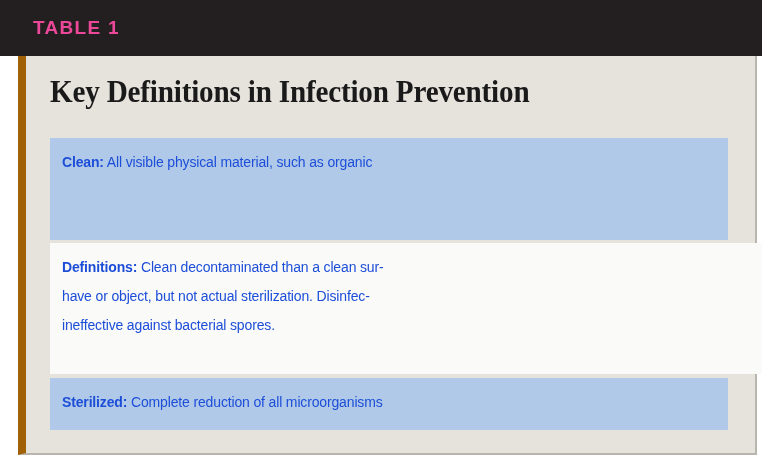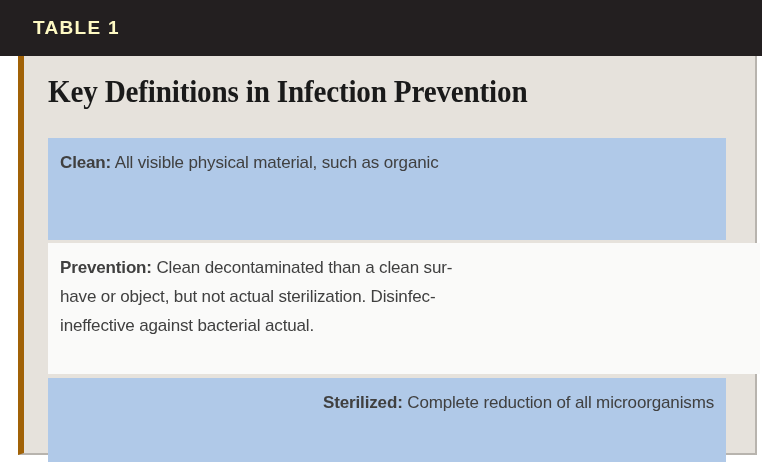--- a/index.html
+++ b/index.html
@@ -30,38 +30,38 @@
     top: 0px;
     width: 762px;
     height: 56px;
     background: #231f20;
     box-sizing: border-box;
   }
   .table-header-label {
     position: absolute;
     left: 33px;
     top: 17px;
-    color: #fef9c3;
+    color: #ec4899;
     font-family: "Liberation Sans", sans-serif;
     font-size: 19px;
     font-weight: 600;
     letter-spacing: 1.3px;
     line-height: 22px;
     white-space: nowrap;
   }
 
   
   .table-body {
     position: absolute;
     left: 18px;
     top: 56px;
     width: 739px;
     height: 399px;
     background: #e6e2dc;
-    border-left: 6px solid #a16207;
+    border-left: 8px solid #a16207;
     border-right: 2px solid #b8b4ae;
     border-bottom: 2px solid #b8b4ae;
     box-sizing: border-box;
   }
 
   .table-title {
     position: absolute;
     left: 24px;
     top: 18px;
     width: 680px;
@@ -76,23 +76,23 @@
     white-space: nowrap;
   }
 
   
   .definition {
     position: absolute;
     left: 24px;
     width: 678px;
     box-sizing: border-box;
     padding: 10px 12px 10px 12px;
-    color: #404040;
+    color: #1d4ed8;
     font-family: "Liberation Sans", sans-serif;
-    font-size: 17px;
+    font-size: 14px;
     line-height: 29px;
     letter-spacing: -0.15px;
   }
   .definition .term {
     font-weight: bold;
   }
   .def-clean {
     top: 82px;
     height: 102px;
     background: #b0c9e8;
@@ -100,23 +100,22 @@
   .def-disinfected {
     top: 187px;
     height: 131px;
     background: #fafaf9;
     width: 712px;
     padding-left: 12px;
     padding-right: 0px;
   }
   .def-sterilized {
     top: 322px;
-    height: 84px;
+    height: 52px;
     background: #b0c9e8;
-    text-align: right;
   }
 
   .def-line {
     display: block;
     white-space: nowrap;
   }
 </style>
 </head>
 <body>
 
@@ -129,24 +128,24 @@
   <div class="table-body">
 
     <div class="table-title">Key Definitions in Infection Prevention</div>
 
     <div class="definition def-clean">
       <span class="term">Clean:</span>
       <span class="def-line" style="display:inline"> All visible physical material, such as organic</span>
     </div>
 
     <div class="definition def-disinfected">
-      <span class="term">Prevention:</span>
+      <span class="term">Definitions:</span>
       <span class="def-line" style="display:inline"> Clean decontaminated than a clean sur-</span>
       <span class="def-line">have or object, but not actual sterilization. Disinfec-</span>
-      <span class="def-line">ineffective against bacterial actual.</span>
+      <span class="def-line">ineffective against bacterial spores.</span>
     </div>
 
     <div class="definition def-sterilized">
       <span class="term">Sterilized:</span>
       <span class="def-line" style="display:inline"> Complete reduction of all microorganisms</span>
     </div>
 
   </div>
 </div>
 

